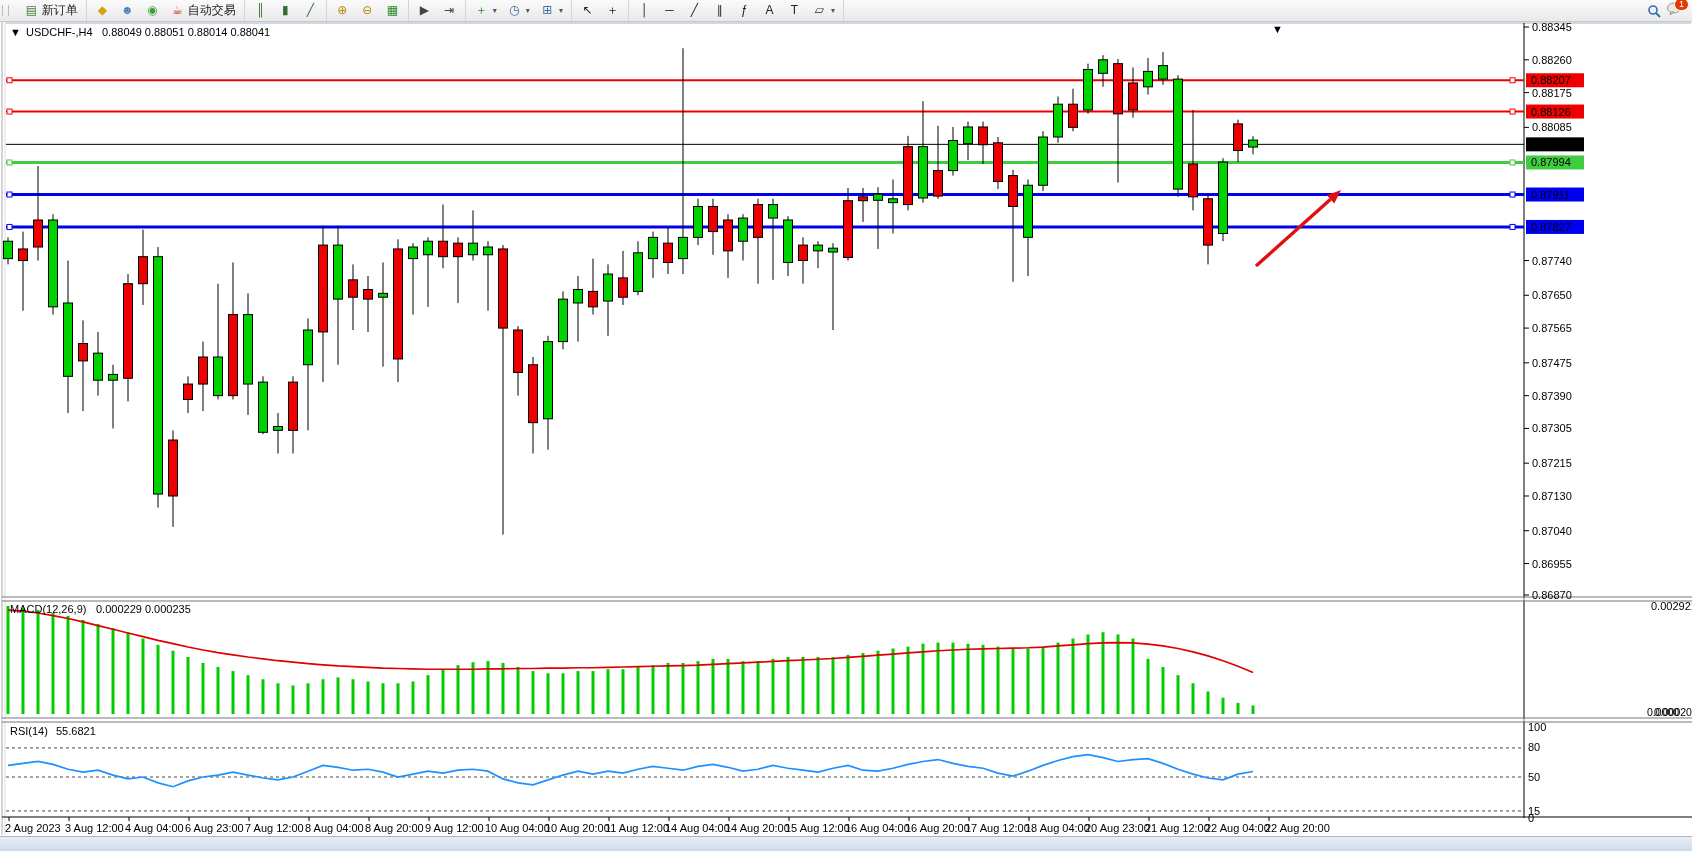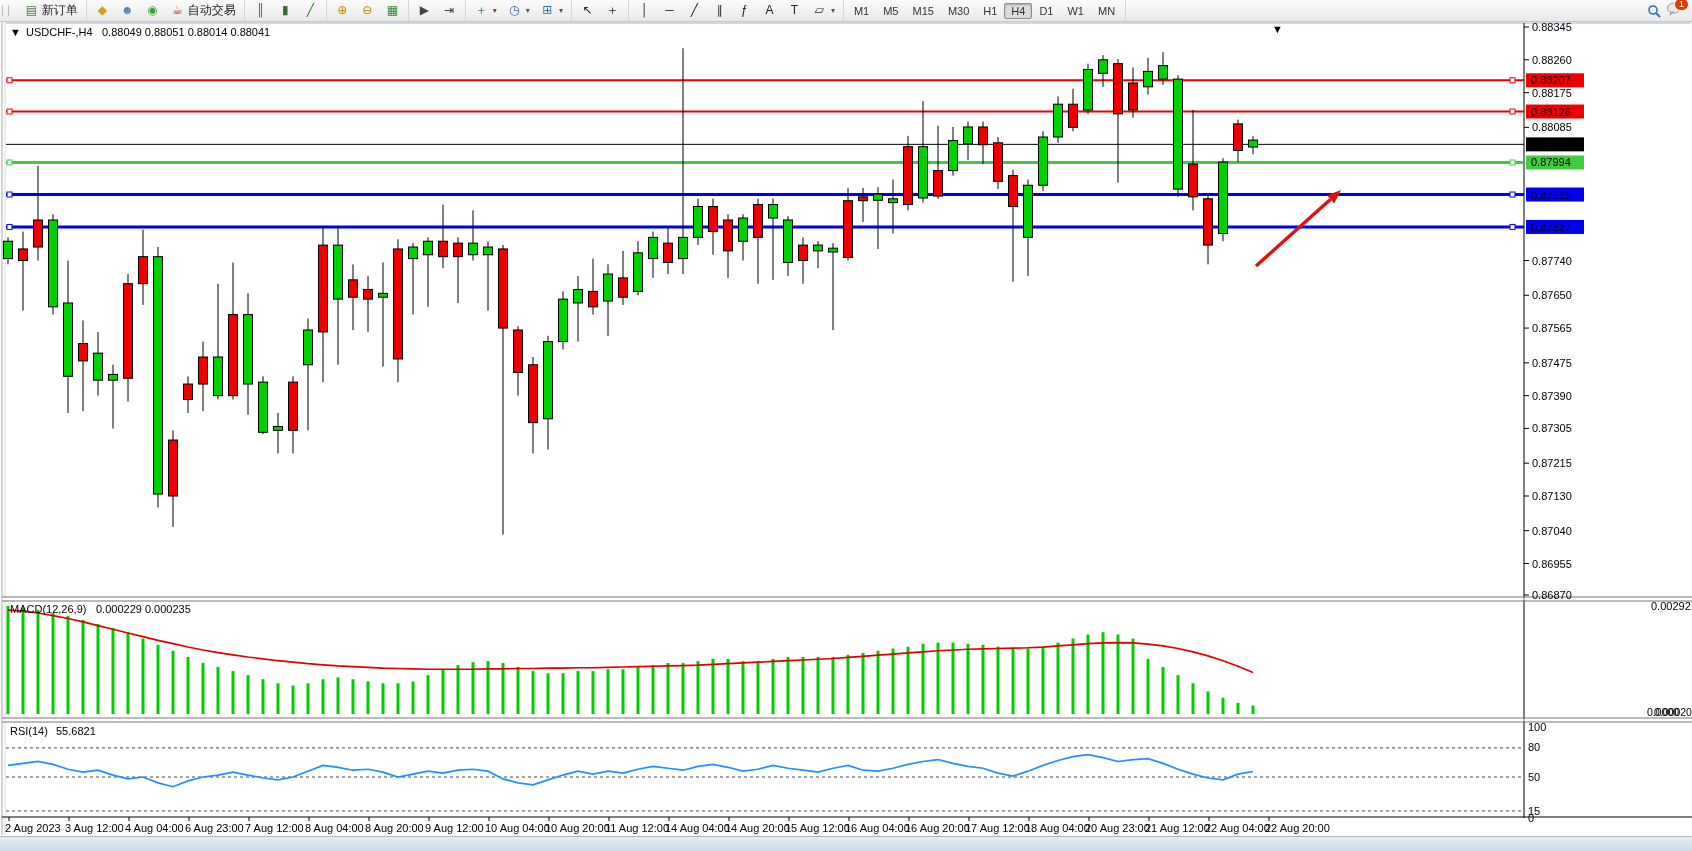--- a/index.html
+++ b/index.html
@@ -126,31 +126,20 @@
           <span class="glyph" style="color: rgb(34, 34, 34);">A</span>
         </span>
         <span class="tb-btn">
           <span class="glyph" style="color: rgb(34, 34, 34);">T</span>
         </span>
         <span class="tb-btn">
           <span class="glyph" style="color: rgb(34, 34, 34);">▱</span>
           <span class="caret">▾</span>
         </span>
       </div>
-    </div>
-  <div class="tb-group" id="tf-group">
-      <span class="tb-btn tf-btn">M1</span>
-      <span class="tb-btn tf-btn">M5</span>
-      <span class="tb-btn tf-btn">M15</span>
-      <span class="tb-btn tf-btn">M30</span>
-      <span class="tb-btn tf-btn">H1</span>
-      <span class="tb-btn tf-btn active">H4</span>
-      <span class="tb-btn tf-btn">D1</span>
-      <span class="tb-btn tf-btn">W1</span>
-      <span class="tb-btn tf-btn">MN</span>
     </div>
   <div class="spacer"></div>
   <span class="tb-btn">
     <svg width="14" height="14" viewBox="0 0 14 14">
       <circle cx="6" cy="6" r="4" fill="none" stroke="#2f6fbe" stroke-width="1.6"></circle>
       <line x1="9" y1="9" x2="13" y2="13" stroke="#2f6fbe" stroke-width="1.8"></line>
     </svg>
   </span>
   <span class="chat-wrap">
     <svg width="16" height="14" viewBox="0 0 16 14">

